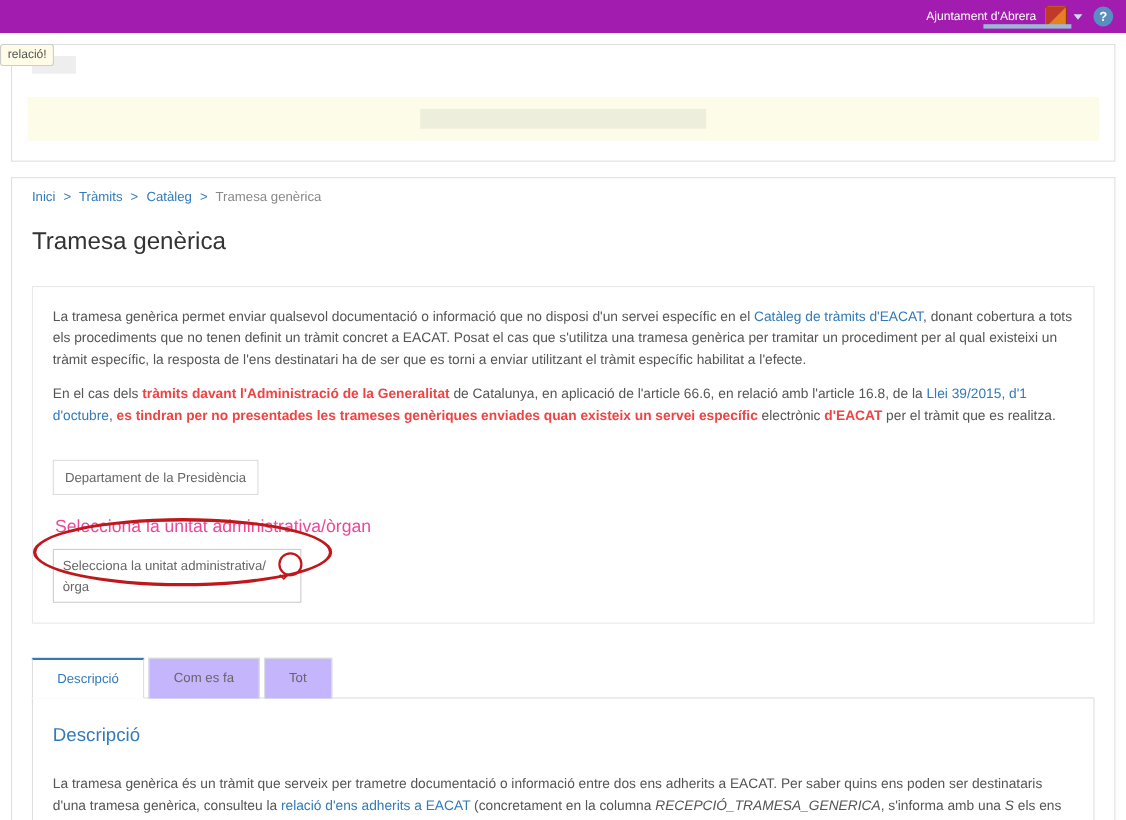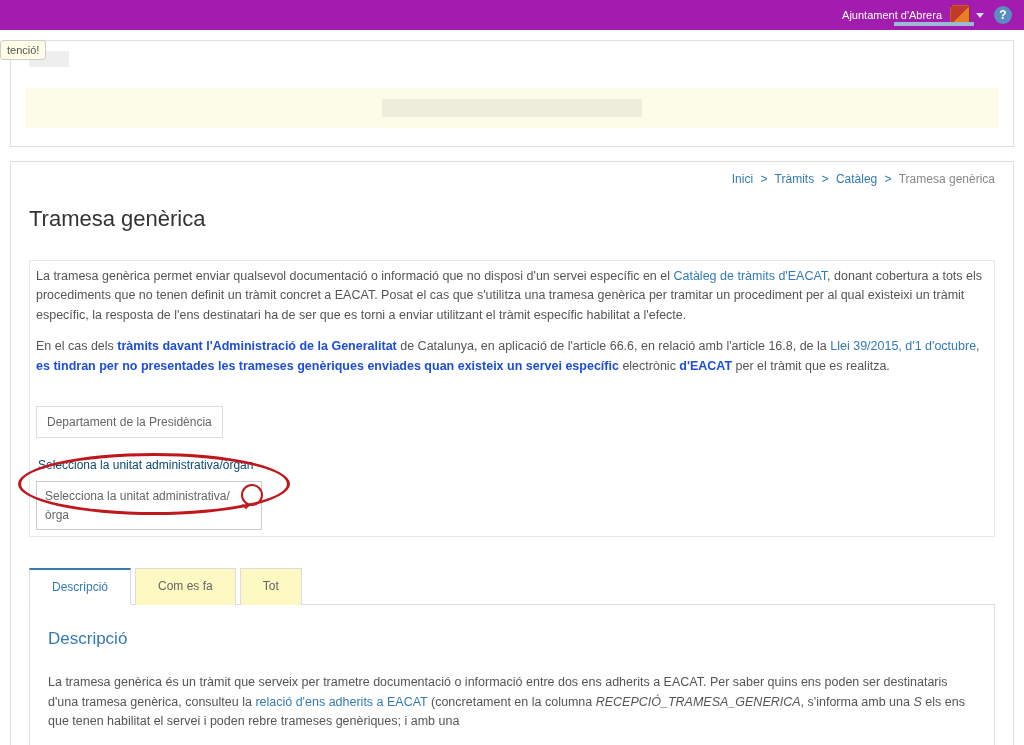--- a/index.html
+++ b/index.html
@@ -11,46 +11,46 @@
   .caret { width: 0; height: 0; border-left: 4px solid transparent; border-right: 4px solid transparent; border-top: 5px solid #cde0f2; margin-right: 2px; }
   .search-strip { background: #9bb9d4; height: 4px; width: 80px; margin-right: 6px; position: relative; top: 6px; }
 
   .tooltip-tencio { position: absolute; top: 40px; left: 0; background: #fffde7; border: 1px solid #ccc; border-radius: 3px; padding: 3px 6px; font-size: 11px; color: #555; }
 
   .page { padding: 10px 10px 0 10px; }
   .panel { border: 1px solid #e0e0e0; background: #fff; margin-bottom: 14px; }
   .notice-bar { background: #fdfce9; height: 40px; margin: 18px 14px; display:flex; align-items:center; justify-content:center; }
   .notice-bar .placeholder { width: 260px; height: 18px; background: #eeeedd; }
 
-  .breadcrumb { padding: 10px 18px 0 18px; font-size: 12px; color: #337ab7; text-align: right; }
+  .breadcrumb { padding: 10px 18px 0 18px; font-size: 12px; color: #337ab7; }
   .breadcrumb a { color: #337ab7; text-decoration: none; }
   .breadcrumb .sep { color: #337ab7; margin: 0 4px; }
   .breadcrumb .current { color: #888; }
 
   h1.page-title { font-size: 22px; font-weight: 400; padding: 20px 18px 10px 18px; color: #333; }
 
-  .content-block { border: 1px solid #e8e8e8; margin: 18px; padding: 6px; font-size: 12.5px; color: #555; line-height: 1.55; }
+  .content-block { border: 1px solid #e8e8e8; margin: 18px; padding: 18px; font-size: 12.5px; color: #555; line-height: 1.55; }
   .content-block p { margin-bottom: 12px; }
   .content-block a { color: #337ab7; text-decoration: none; }
-  .content-block strong { color: #1d4ed8; }
+  .content-block strong { color: #ef4444; }
 
   .question-label { font-weight: bold; color: #333; margin: 10px 0 8px 0; font-size: 13px; }
   .readonly-field { display: inline-block; border: 1px solid #ddd; padding: 6px 10px; font-size: 12px; color: #666; background: #fff; min-width: 180px; margin-top: 18px; }
 
-  .select-label { font-size: 12px; color: #0c4a6e; margin: 18px 0 6px 2px; }
+  .select-label { font-size: 16px; color: #ec4899; margin: 18px 0 6px 2px; }
   .select-wrap { position: relative; display: inline-block; }
   .select-box { display: inline-flex; align-items: center; border: 1px solid #ccc; padding: 5px 8px; font-size: 12px; color: #666; background: #fff; width: 226px; cursor: pointer; }
   .chev-circle { width: 15px; height: 15px; display:flex; align-items:center; justify-content:center; }
   .chev-circle svg { width: 12px; height: 12px; }
 
   .annotation { position: absolute; pointer-events: none; }
   .ellipse { border: 3px solid #c0171c; border-radius: 50%; }
 
   .tabs { display: flex; border-bottom: 1px solid #ddd; margin: 30px 18px 0 18px; }
-  .tab { border: 1px solid #ddd; border-bottom: none; padding: 10px 22px; font-size: 12px; color: #666; background: #fef9c3; margin-right: 4px; cursor: pointer; position: relative; top: 1px; }
+  .tab { border: 1px solid #ddd; border-bottom: none; padding: 10px 22px; font-size: 12px; color: #666; background: #c4b5fd; margin-right: 4px; cursor: pointer; position: relative; top: 1px; }
   .tab.active { background: #fff; color: #337ab7; border-top: 2px solid #337ab7; border-bottom: 1px solid #fff; }
 
   .tab-content { border: 1px solid #ddd; border-top: none; margin: 0 18px 18px 18px; padding: 24px 18px; }
   .tab-content h2 { font-size: 17px; font-weight: 400; color: #337ab7; margin-bottom: 24px; }
   .tab-content p { font-size: 12.5px; color: #555; line-height: 1.55; }
   .tab-content a { color: #337ab7; text-decoration: none; margin-top: 48px; }
   .tab-content em { font-style: italic; }
 
   .nav-placeholder { width: 40px; height: 16px; background: #eee; margin: 10px 0 0 18px; display:inline-block; }
 </style>
@@ -63,21 +63,21 @@
     <div class="org-avatar"></div>
     <div class="caret"></div>
     <div class="help-icon">?</div>
   </div>
   <div style="position:absolute; right:44px; top:16px;">
     <div class="search-strip"></div>
   </div>
 </div>
 
 <div class="tooltip-tencio">
-  <span>tenció!</span>
+  <span>relació!</span>
 </div>
 
 <div class="page">
   <div class="panel">
     <span class="nav-placeholder"></span>
     <div class="notice-bar">
       <div class="placeholder"></div>
     </div>
   </div>
 

